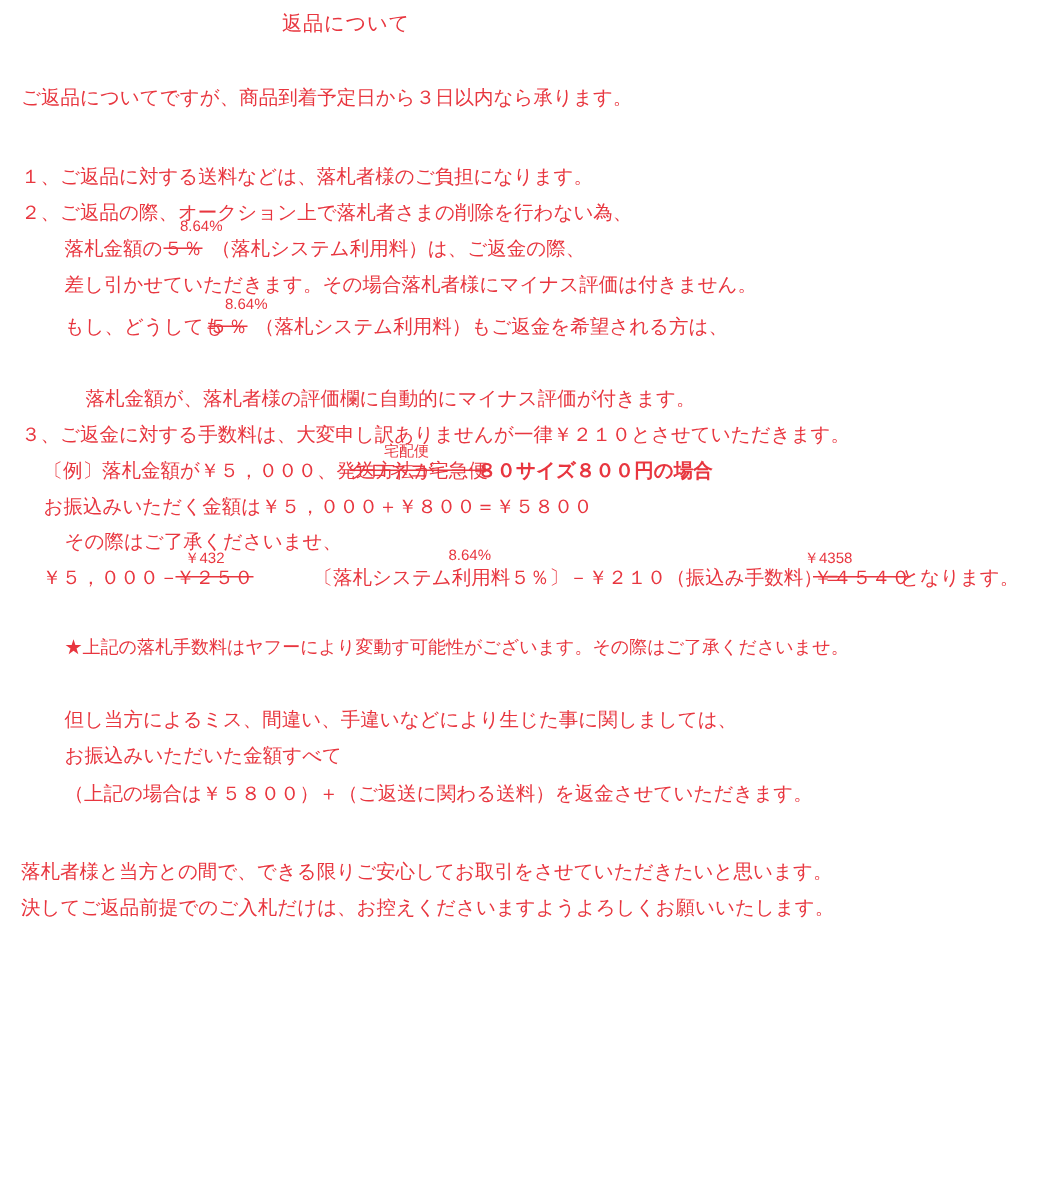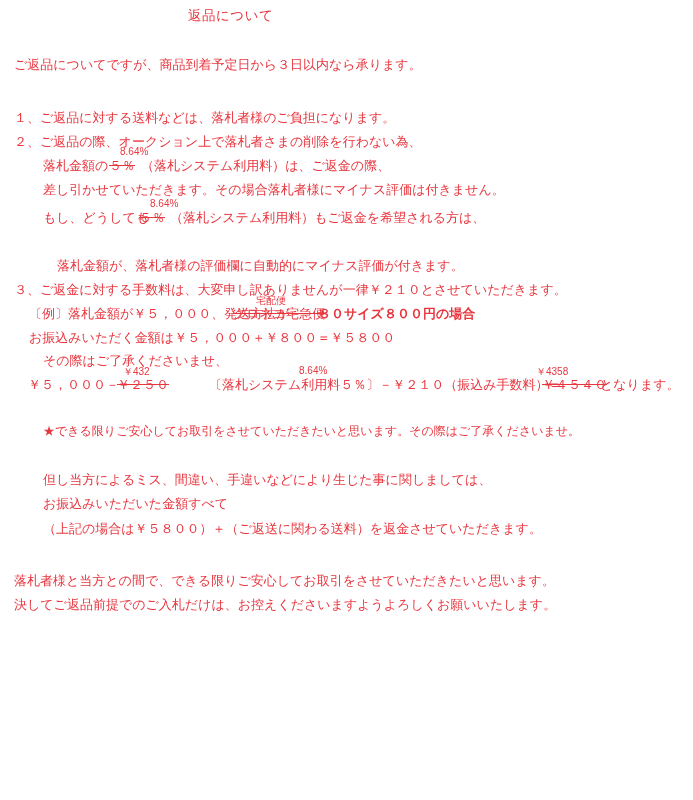--- a/index.html
+++ b/index.html
@@ -87,21 +87,21 @@
 
   <div class="line" style="left:10px; top:377px;margin-left:18px;">￥５，０００－</div>
   <div class="line strike" style="left:117px; top:377px;">￥２５０</div>
   <div class="anno" style="left:123px; top:365px;">￥432</div>
   <div class="line" style="left:209px; top:377px;">〔落札システム利用料５％〕－￥２１０（振込み手数料）＝</div>
   <div class="anno" style="left:299px; top:365px;">8.64%</div>
   <div class="line strike" style="left:542px; top:377px;">￥４５４０</div>
   <div class="anno" style="left:536px; top:365px;">￥4358</div>
   <div class="line" style="left:600px; top:377px;">となります。</div>
 
-  <div class="line" style="left:43px; top:424px; font-size:12px;">★できる限りご安心してお取引をさせていただきたいと思います。その際はご了承くださいませ。</div>
+  <div class="line" style="left:43px; top:424px; font-size:12px;">★上記の落札手数料はヤフーにより変動す可能性がございます。その際はご了承くださいませ。</div>
 
   <div class="line" style="left:43px; top:472px;">但し当方によるミス、間違い、手違いなどにより生じた事に関しましては、</div>
   <div class="line" style="left:43px; top:496px;">お振込みいただいた金額すべて</div>
   <div class="line" style="left:43px; top:521px;">（上記の場合は￥５８００）＋（ご返送に関わる送料）を返金させていただきます。</div>
 
   <div class="line" style="left:14px; top:573px;">落札者様と当方との間で、できる限りご安心してお取引をさせていただきたいと思います。</div>
   <div class="line" style="left:14px; top:597px;">決してご返品前提でのご入札だけは、お控えくださいますようよろしくお願いいたします。</div>
 
 </div>
 

